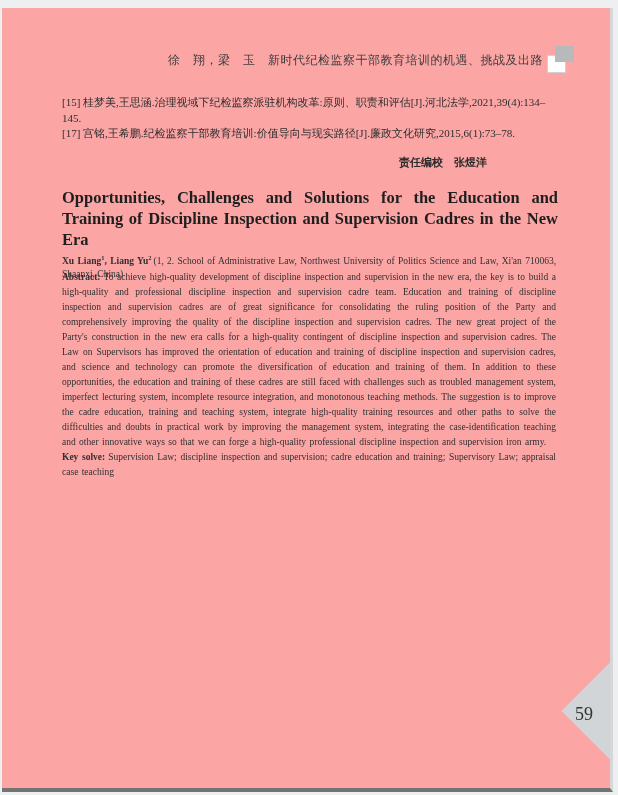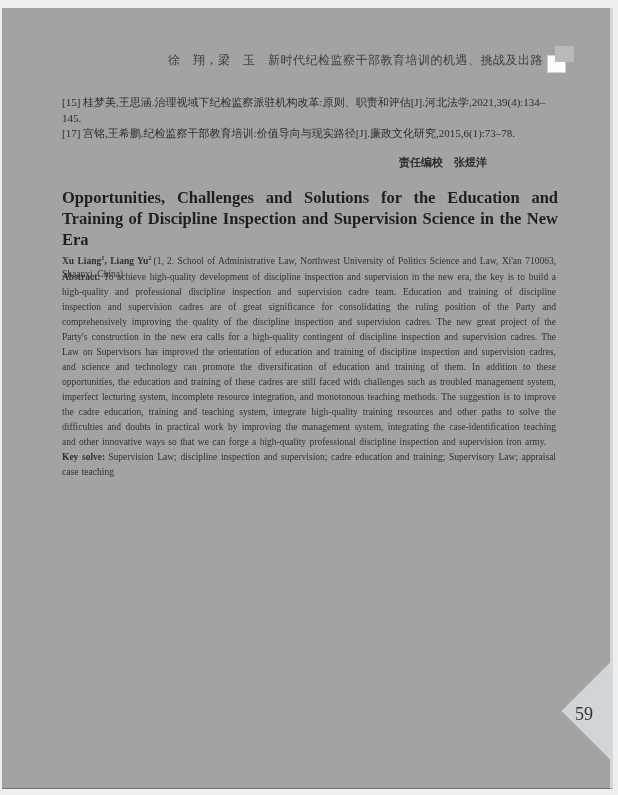--- a/index.html
+++ b/index.html
@@ -8,23 +8,23 @@
     position: relative;
     overflow: hidden;
     background: #edeff1;
     font-family: "Liberation Serif", "DejaVu Serif", serif;
     color: #303030;
   }
   .page {
     position: absolute;
     left: 2px; top: 8px;
     width: 608px; height: 780px;
-    background: #a3a3a3;
+    background: #fca5a5;
     border-right: 3px solid #d5d7d9;
-    border-bottom: 1px solid #737373;
+    border-bottom: 4px solid #737373;
     overflow: hidden;
   }
   
   .running-head-row {
     position: absolute;
     top: 38px; right: 36px;
     display: flex;
     align-items: flex-start;
     gap: 4px;
   }
@@ -133,21 +133,21 @@
     </span>
   </div>
 
   <div class="references">
     <div>[15] 桂梦美,王思涵.治理视域下纪检监察派驻机构改革:原则、职责和评估[J].河北法学,2021,39(4):134–145.</div>
     <div>[17] 宫铭,王希鹏.纪检监察干部教育培训:价值导向与现实路径[J].廉政文化研究,2015,6(1):73–78.</div>
   </div>
 
   <div class="editor-line">责任编校　张煜洋</div>
 
-  <h1 class="article-title">Opportunities, Challenges and Solutions for the Education and Training of Discipline Inspection and Supervision Science in the New Era</h1>
+  <h1 class="article-title">Opportunities, Challenges and Solutions for the Education and Training of Discipline Inspection and Supervision Cadres in the New Era</h1>
 
   <p class="authors-line">
     <b>Xu Liang</b><sup>1</sup><b>, Liang Yu</b><sup>2</sup><span class="affil">(1, 2. School of Administrative Law, Northwest University of Politics Science and Law, Xi'an 710063, Shaanxi, China)</span>
   </p>
 
   <div class="abstract-block">
     <p><span class="lbl">Abstract:</span><span>To achieve high-quality development of discipline inspection and supervision in the new era, the key is to build a high-quality and professional discipline inspection and supervision cadre team. Education and training of discipline inspection and supervision cadres are of great significance for consolidating the ruling position of the Party and comprehensively improving the quality of the discipline inspection and supervision cadres. The new great project of the Party's construction in the new era calls for a high-quality contingent of discipline inspection and supervision cadres. The Law on Supervisors has improved the orientation of education and training of discipline inspection and supervision cadres, and science and technology can promote the diversification of education and training of them. In addition to these opportunities, the education and training of these cadres are still faced with challenges such as troubled management system, imperfect lecturing system, incomplete resource integration, and monotonous teaching methods. The suggestion is to improve the cadre education, training and teaching system, integrate high-quality training resources and other paths to solve the difficulties and doubts in practical work by improving the management system, integrating the case-identification teaching and other innovative ways so that we can forge a high-quality professional discipline inspection and supervision iron army.</span></p>
     <p><span class="lbl">Key solve:</span><span>Supervision Law; discipline inspection and supervision; cadre education and training; Supervisory Law; appraisal case teaching</span></p>
   </div>
 

